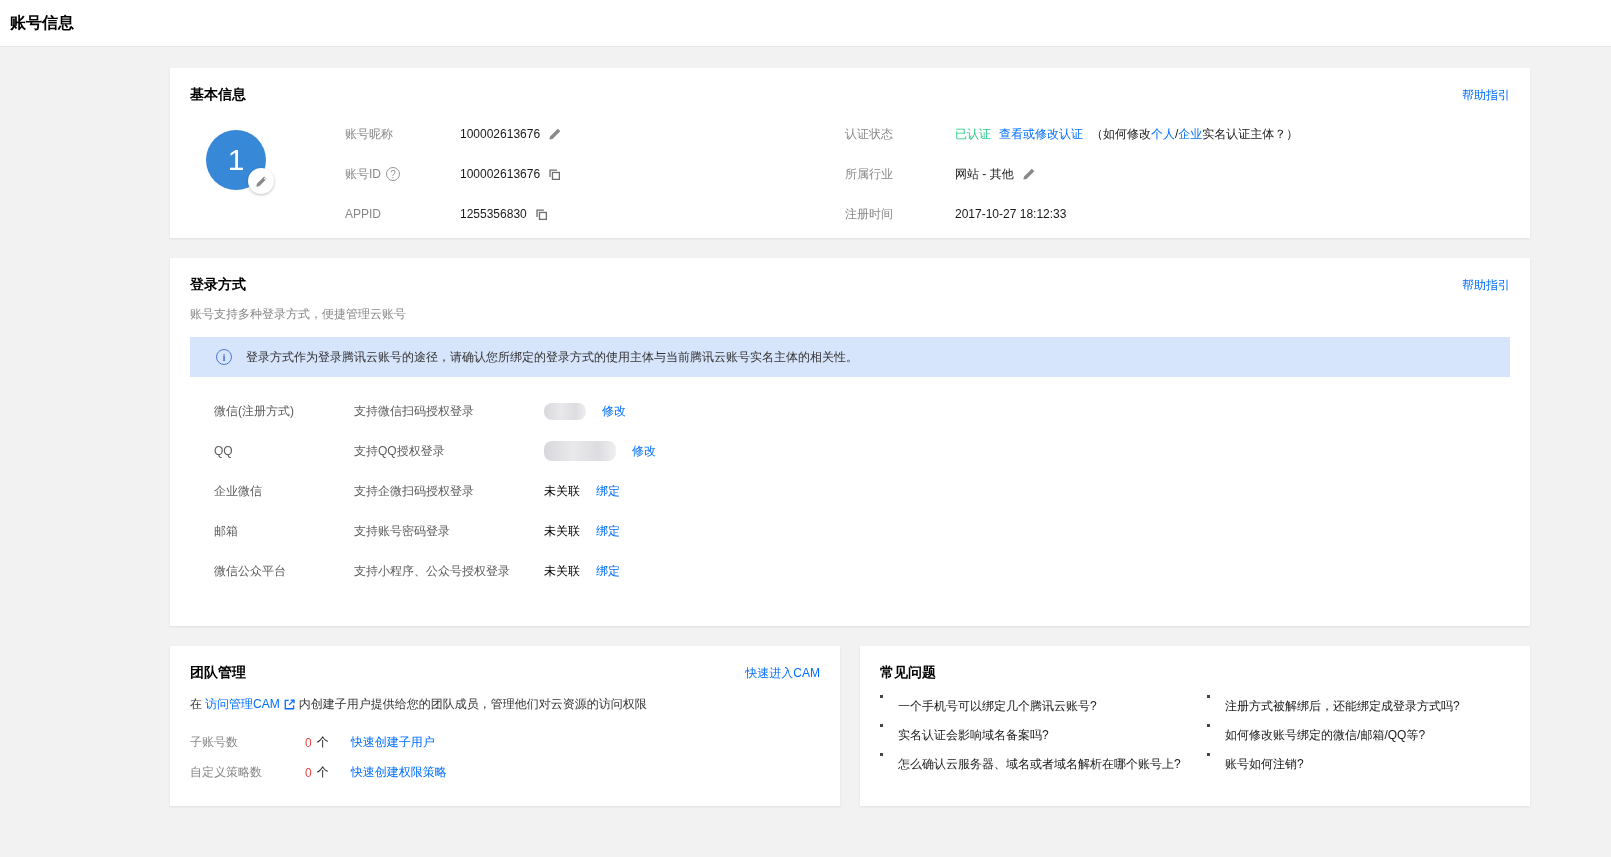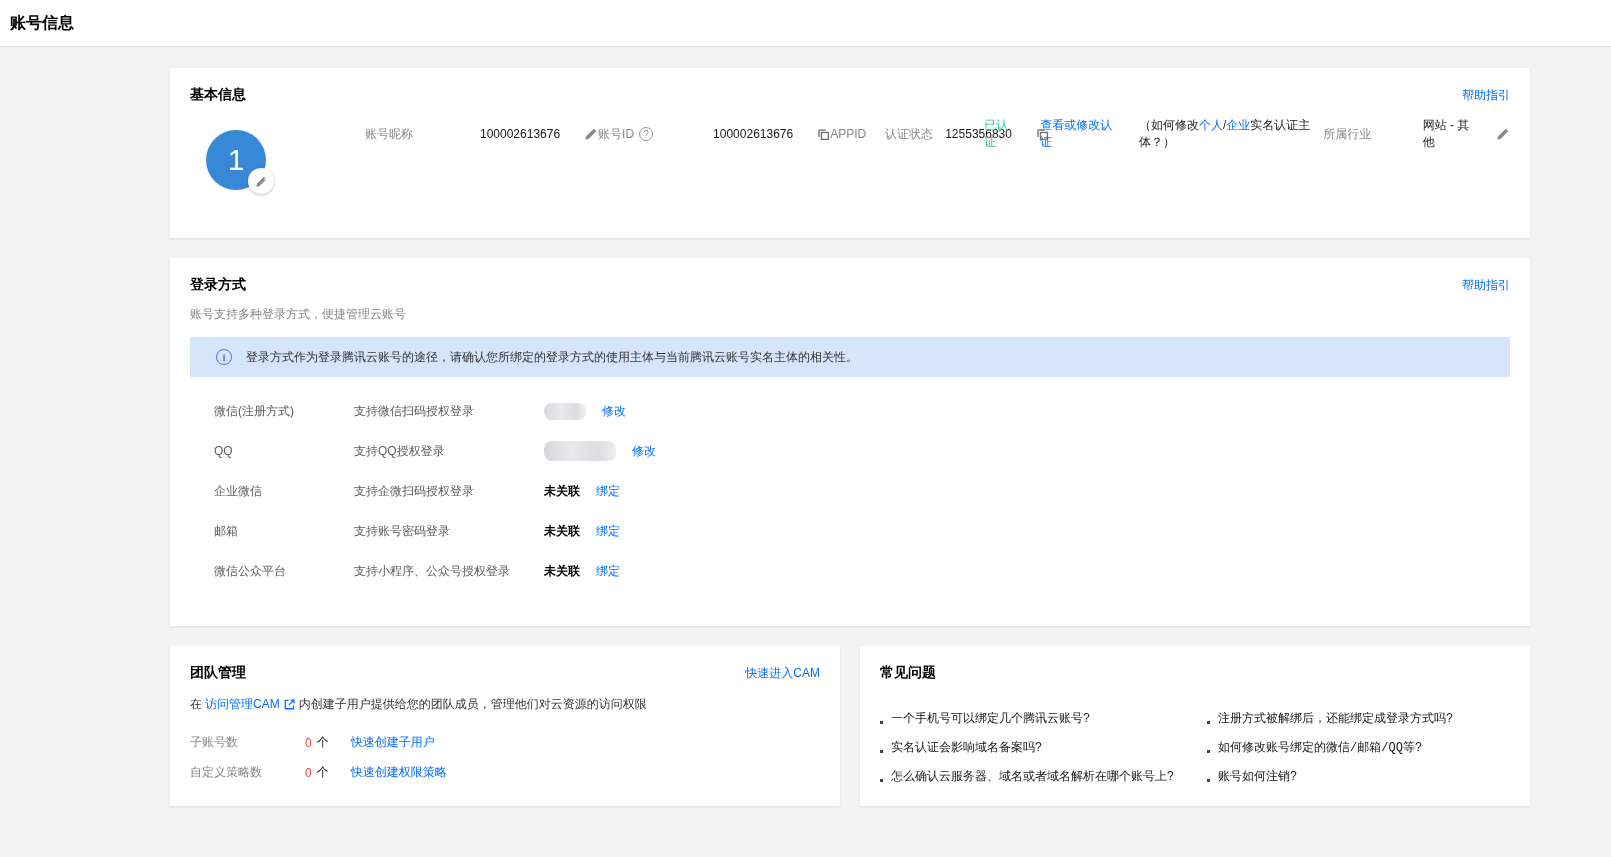--- a/index.html
+++ b/index.html
@@ -30,27 +30,27 @@
   .avatar {
     width:60px; height:60px; border-radius:50%; margin:16px 0 0 16px;
     background:var(--avatar_bg,#3789d8); color:#fff; font-size:30px;
     display:flex; align-items:center; justify-content:center; position:relative;
   }
   .avatar-edit {
     position:absolute; right:-8px; bottom:-4px; width:26px; height:26px;
     background:#fff; border-radius:50%; box-shadow:0 1px 3px rgba(0,0,0,.25);
     display:flex; align-items:center; justify-content:center; cursor:pointer;
   }
-  .form-col { display:flex; flex-direction:row;margin-left:20px; }
+  .form-col { display:flex; flex-direction:column; }
   .form-left { width:500px; }
   .form-right { flex:1; }
   .frow { display:flex; align-items:center; height:40px; }
   .frow .flabel { width:115px; color:#888; display:flex; align-items:center; gap:5px; }
   .form-right .flabel { width:110px; }
-  .fval { color:#181818; display:flex; align-items:center; gap:24px; }
+  .fval { color:#181818; display:flex; align-items:center; gap:8px; }
   .icon-btn { display:inline-flex; align-items:center; cursor:pointer; }
   .qmark {
     display:inline-flex; width:14px; height:14px; border:1px solid #979797; border-radius:50%;
     color:#979797; font-size:10px; align-items:center; justify-content:center;
   }
   .green { color:var(--ok,#29cc85); }
   .auth-note { color:#181818; }
 
   
   .login-card { height:368px; }
@@ -66,34 +66,34 @@
   }
   .login-rows { margin-top:14px; }
   .lrow { display:flex; align-items:center; height:40px; }
   .lrow .lname { width:140px; color:#5c5c5c;margin-left:24px; }
   .lrow .ldesc { width:190px; color:#5c5c5c; }
   .lrow .lval { display:flex; align-items:center; gap:16px; }
   .mask { height:17px; border-radius:8px;
     background:linear-gradient(90deg,#d8d8dc 0%,#e9e9ec 40%,#dddde1 75%,#efeff1 100%); }
   .mask-wechat { width:42px; }
   .mask-qq { width:72px; height:20px; }
-  .bold-black { font-weight:bold; color:#000;text-align:center; }
+  .bold-black { font-weight:normal; color:#000;text-align:center; }
 
   
   .bottom-row { display:flex; gap:20px; }
   .half-card { width:670px; height:160px; margin-bottom:0; }
   .team-desc { margin-top:14px; color:#333; display:flex; align-items:center; gap:3px; }
   .stat-row { display:flex; align-items:center; height:27px; margin-top:3px; }
   .stat-row .slabel { width:115px; color:#888;font-family:Liberation Serif, serif; }
   .stat-num { color:var(--warn,#e54545); margin-right:5px; }
   .stat-unit { color:#181818; margin-right:22px; }
   .faq-cols { display:flex; margin-top:16px; }
   .faq-col { flex:1; }
   .faq-col.c1 { flex:1.08; }
-  .faq-item { display:flex; align-items:flex-end; gap:8px; height:29px; color:#181818; cursor:pointer;font-family:Liberation Mono, monospace; }
+  .faq-item { display:flex; align-items:flex-start; gap:15px; height:29px; color:#181818; cursor:pointer; }
   .bullet { width:3px; height:3px; background:#444; display:inline-block; flex:none; transform:translateY(-3px); }
   svg.ic { display:block; }
 </style>
 </head>
 <body>
 
 <div class="topbar">
   <h1>账号信息</h1>
 </div>
 
@@ -169,20 +169,24 @@
         <div class="frow">
           <span class="flabel">所属行业</span>
           <span class="fval">
             <span>网站 - 其他</span>
             <span class="icon-btn">
               <svg class="ic" width="14" height="14" viewBox="0 0 16 16">
                   <path fill="#8a8a8a" d="M11.2 1.9l2.9 2.9-8.9 8.9-3.6.7.7-3.6 8.9-8.9z"></path>
                 </svg>
             </span>
           </span>
+        </div>
+        <div class="frow">
+          <span class="flabel">注册时间</span>
+          <span class="fval">2017-10-27 18:12:33</span>
         </div>
       </div>
     </div>
   </div>
 
   <div class="card login-card">
     <div class="card-head">
       <span class="card-title">登录方式</span>
       <a class="lnk">帮助指引</a>
     </div>

